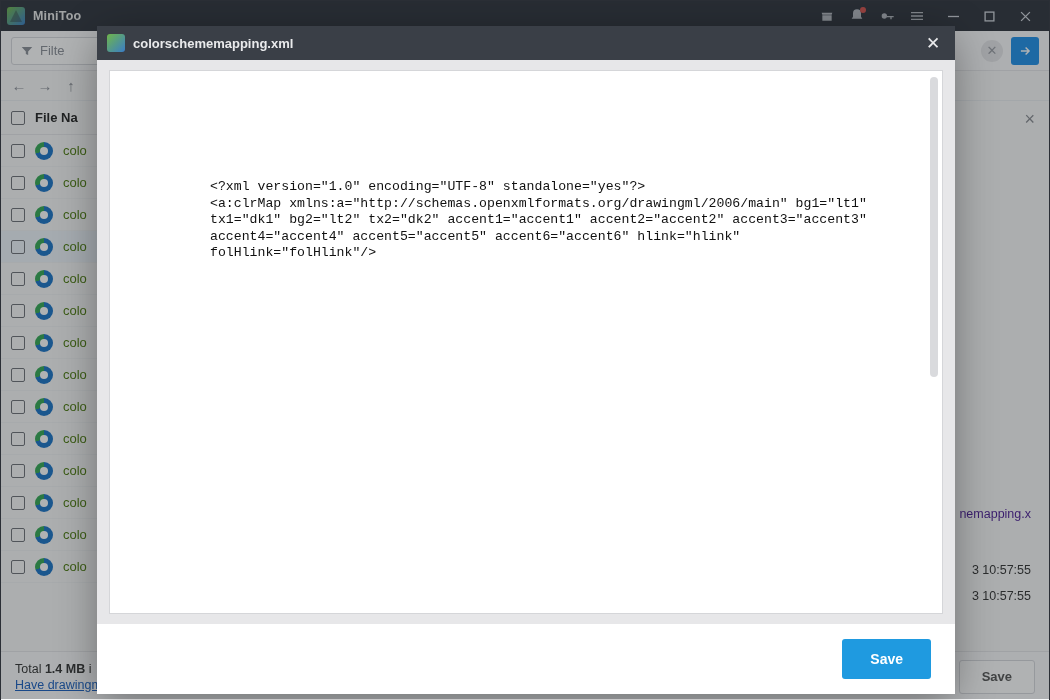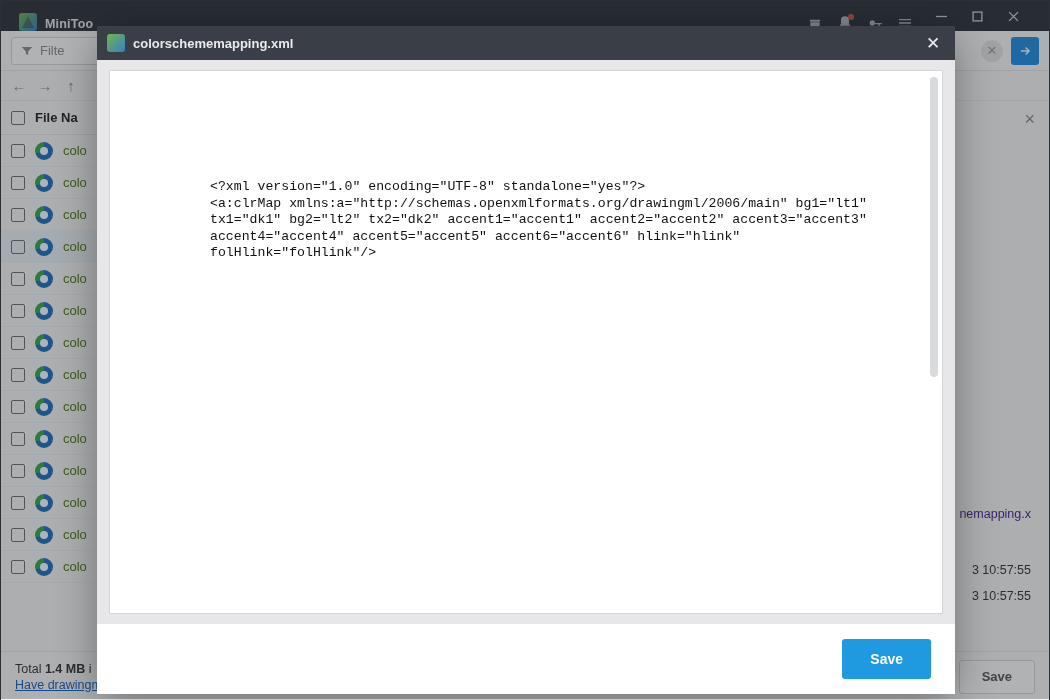--- a/index.html
+++ b/index.html
@@ -1,20 +1,20 @@
 <!DOCTYPE html>
 <html><head>
 <meta charset="utf-8">
 <style>
   * { box-sizing: border-box; margin: 0; padding: 0; }
   html, body { width: 1050px; height: 700px; overflow: hidden; font-family: "Segoe UI", Arial, sans-serif; font-size: 13px; color: #222; background: #f5f5f5; }
   .app { width: 1050px; height: 700px; position: relative; background: #f9f9f9; border: 1px solid #2b2f36; }
 
   
-  .titlebar { height: 30px; background: #2f343d; color: #e8e8e8; display: flex; align-items: flex-end; padding: 0 18px; }
+  .titlebar { height: 30px; background: #2f343d; color: #e8e8e8; display: flex; align-items: center; padding: 0 6px; }
   .titlebar .logo { width: 18px; height: 18px; background: linear-gradient(135deg,#6fb64a,#3a7dc7); border-radius: 3px; margin-right: 8px; position: relative; }
   .titlebar .logo::after { content: ""; position: absolute; inset: 3px; background: #2f343d; clip-path: polygon(50% 0, 100% 100%, 0 100%); opacity:.4; }
   .titlebar .title { font-size: 12.5px; font-weight: 600; letter-spacing: .2px; }
   .titlebar .spacer { flex: 1; }
   .titlebar .ticons { display: flex; gap: 14px; align-items: center; color:#b8bcc4; }
   .titlebar .ticon { width: 16px; height: 16px; display:flex; align-items:center; justify-content:center; }
   .titlebar .dot { position:relative; }
   .titlebar .dot::after { content:""; position:absolute; top:-1px; right:-1px; width:6px; height:6px; background:#d9534f; border-radius:50%; }
   .winbtns { display: flex; margin-left: 10px; }
   .winbtn { width: 36px; height: 30px; display: flex; align-items: center; justify-content: center; color:#cfd3da; }

